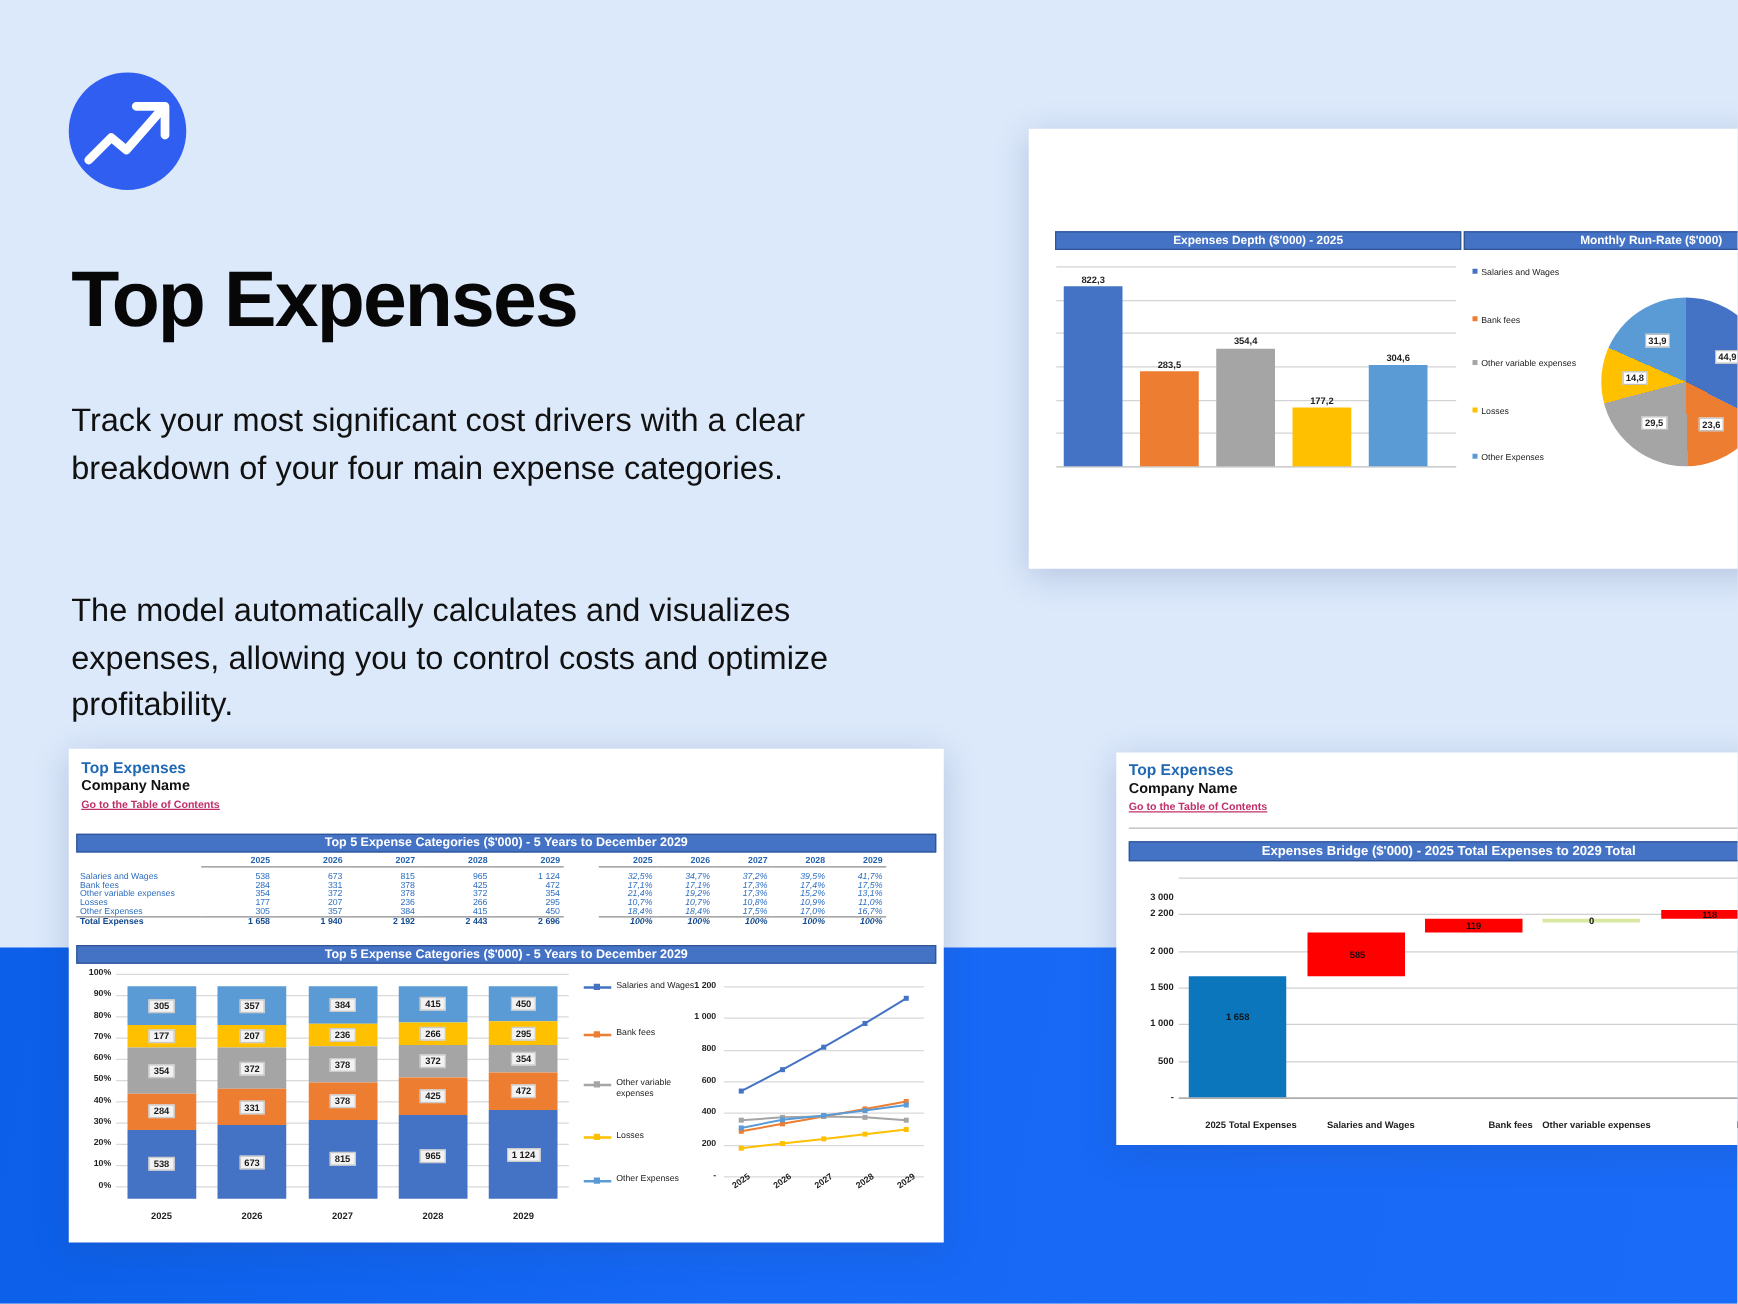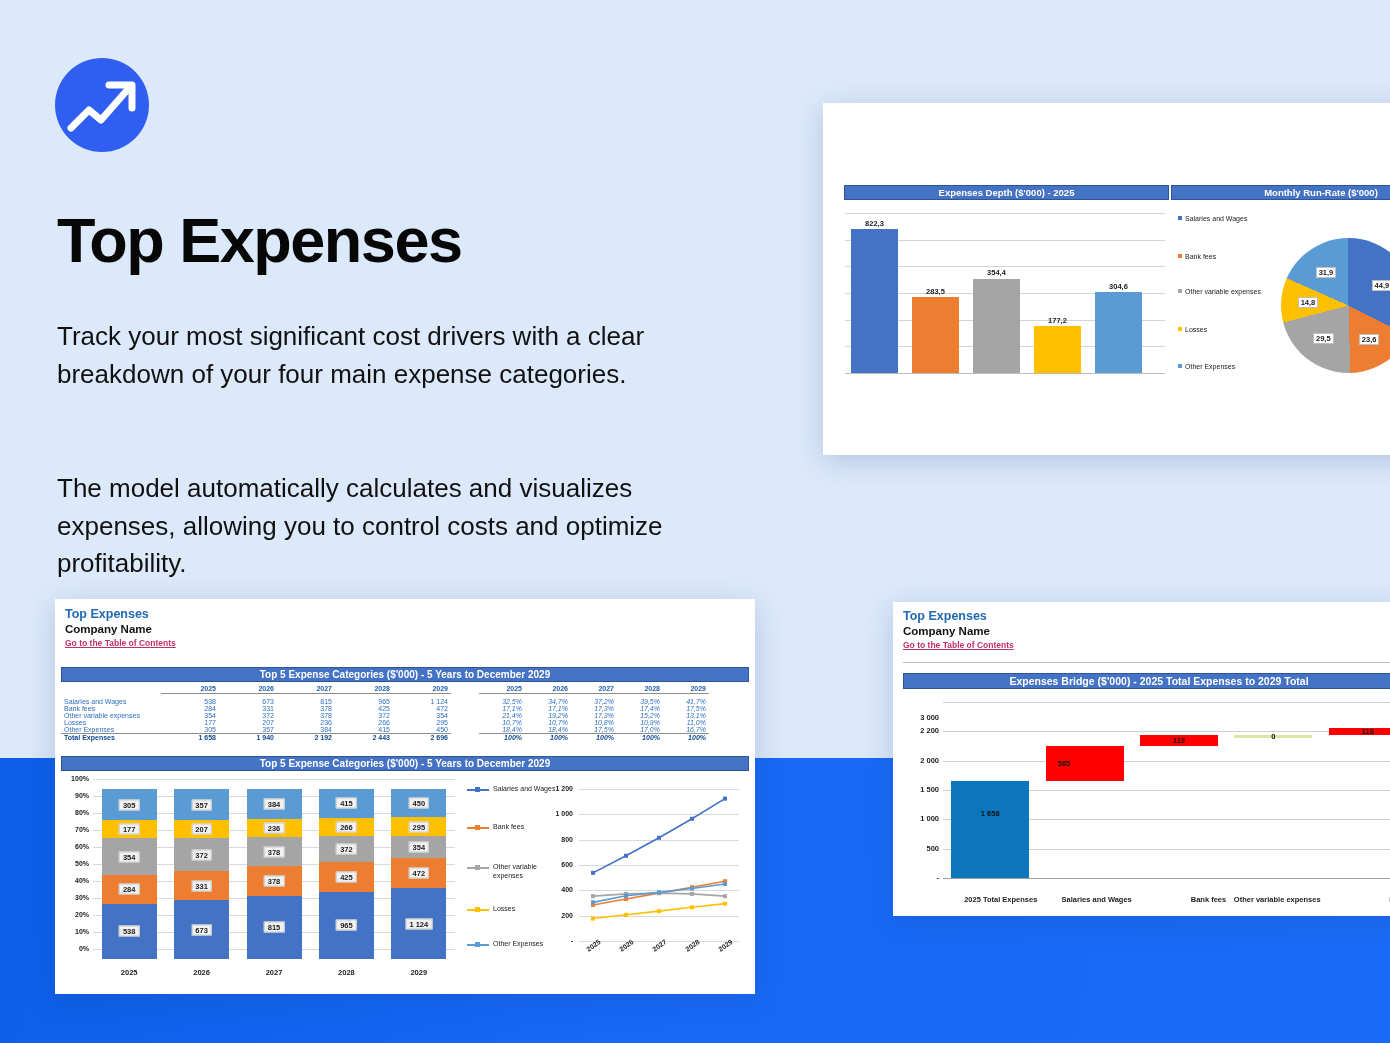--- a/index.html
+++ b/index.html
@@ -549,21 +549,21 @@
       <div class="pc-grid" style="top: 96px;"></div>
       <div class="pc-ytick" style="top: 61.6667px;">2 000</div>
       <div class="pc-grid" style="top: 66.6667px;"></div>
       <div class="pc-ytick" style="top: 32.3333px;">2 200</div>
       <div class="pc-grid" style="top: 37.3333px;"></div>
       <div class="pc-ytick" style="top: 3px; margin-top: 16px;">3 000</div>
       <div class="pc-grid" style="top: 8px;"></div>
       <div class="pc-bar-rect" style="left: 48.2px; top: 86.7307px; width: 78px; height: 97.2693px; background: rgb(12, 118, 189);"></div>
       <div class="pc-bar-lbl" style="left: 48.2px; width: 78px; top: 115.365px;">1 658</div>
       <div class="pc-bar-rect" style="left: 142.6px; top: 52.4107px; width: 78px; height: 34.32px; background: rgb(255, 0, 0);"></div>
-      <div class="pc-bar-lbl" style="left: 127px; width: 68px; top: 64.5707px;">585</div>
+      <div class="pc-bar-lbl" style="left: 149px; width: 68px; top: 64.5707px;">585</div>
       <div class="pc-bar-rect" style="left: 237px; top: 41.3227px; width: 78px; height: 11.088px; background: rgb(255, 0, 0);"></div>
       <div class="pc-bar-lbl" style="left: 237px; width: 78px; top: 41.8667px;">119</div>
       <div class="pc-bar-rect" style="left: 331.4px; top: 41.3227px; width: 78px; height: 3px; background: rgb(216, 232, 160);"></div>
       <div class="pc-bar-lbl" style="left: 331.4px; width: 78px; top: 37.8227px;">0</div>
       <div class="pc-bar-rect" style="left: 425.8px; top: 34.4px; width: 78px; height: 6.92267px; background: rgb(255, 0, 0);"></div>
       <div class="pc-bar-lbl" style="left: 425.8px; width: 78px; top: 32.8613px;">118</div>
       <div class="pc-xcat" style="left: 40px; width: 94.4px;">2025 Total Expenses</div>
       <div class="pc-xcat" style="left: 134.4px; width: 94.4px;">Salaries and Wages</div>
       <div class="pc-xcat" style="left: 228.8px; width: 94.4px;">Bank fees</div>
       <div class="pc-xcat" style="left: 323.2px; width: 94.4px;">Other variable expenses</div>

